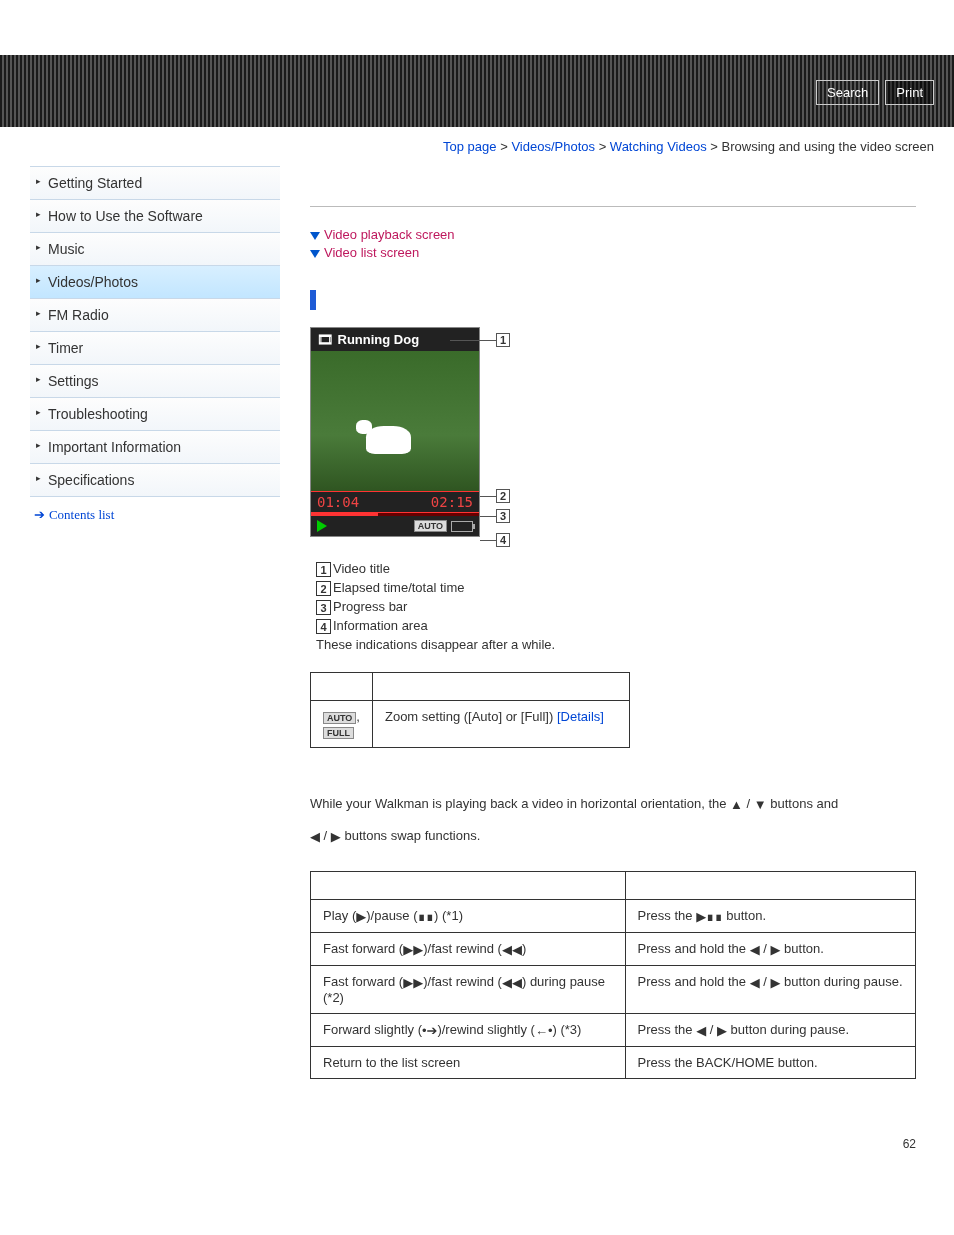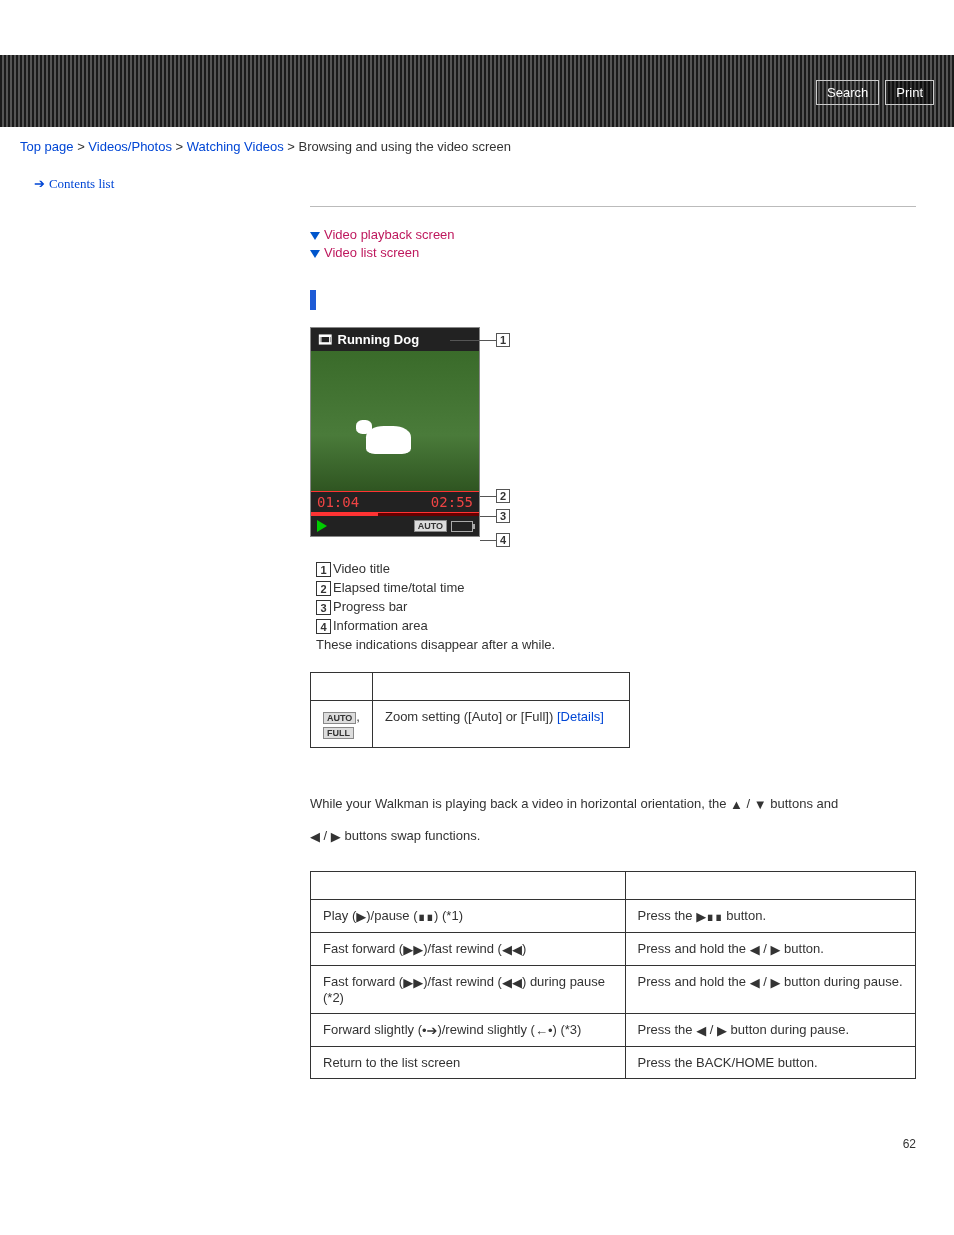--- a/index.html
+++ b/index.html
@@ -1,21 +1,21 @@
 <!DOCTYPE html>
 <html><head>
 <meta charset="utf-8">
 <style>
   * { box-sizing: border-box; margin: 0; padding: 0; }
   body { font-family: Arial, Helvetica, sans-serif; font-size: 13px; color: #333; background: #fff; width: 954px; }
   .header-band { height: 72px; background: repeating-linear-gradient(90deg, #1a1a1a 0, #1a1a1a 2px, #555 2px, #555 4px); position: relative; margin-top: 55px; }
   .header-buttons { position: absolute; right: 20px; bottom: 22px; display: flex; gap: 6px; }
   .hbtn { border: 1px solid #ccc; color: #fff; font-size: 13px; padding: 4px 10px; cursor: pointer; background: transparent; }
   .hbtn.print { background: rgba(0,0,0,0.4); }
-  .breadcrumb { padding: 12px 38px 12px 20px; font-size: 13px; }
+  .breadcrumb { text-align: right; padding: 12px 20px 12px 20px; font-size: 13px; }
   .breadcrumb a { color: #0046d5; text-decoration: none; }
   .breadcrumb span.sep { color: #333; }
   .layout { display: flex; padding: 0 38px 40px 30px; gap: 30px; }
   .sidebar { width: 250px; flex-shrink: 0; }
   .nav { border-top: 1px solid #c8d8e8; }
   .nav-item { border-bottom: 1px solid #c8d8e8; padding: 8px 10px 8px 18px; font-size: 14px; color: #333; cursor: pointer; position: relative; background: linear-gradient(#fdfdfd,#f2f6fa); }
   .nav-item::before { content: "▸"; position: absolute; left: 6px; top: 9px; font-size: 9px; color: #333; }
   .nav-item.active { background: linear-gradient(#d8efff,#c2e6ff); }
   .contents-list { text-align: left; padding: 10px 4px; font-family: Liberation Serif, serif; }
   .contents-list a { color: #0046d5; text-decoration: none; font-size: 13px; }
@@ -68,20 +68,32 @@
   <span class="sep"> &gt; </span>
   <a href="#">Videos/Photos</a>
   <span class="sep"> &gt; </span>
   <a href="#">Watching Videos</a>
   <span class="sep"> &gt; </span>
   <span>Browsing and using the video screen</span>
 </div>
 
 <div class="layout">
   <div class="sidebar">
+    <div class="nav">
+      <div class="nav-item">Getting Started</div>
+      <div class="nav-item">How to Use the Software</div>
+      <div class="nav-item">Music</div>
+      <div class="nav-item active">Videos/Photos</div>
+      <div class="nav-item">FM Radio</div>
+      <div class="nav-item">Timer</div>
+      <div class="nav-item">Settings</div>
+      <div class="nav-item">Troubleshooting</div>
+      <div class="nav-item">Important Information</div>
+      <div class="nav-item">Specifications</div>
+    </div>
     <div class="contents-list">
       <span class="arrow-right">➔</span><a href="#">Contents list</a>
     </div>
   </div>
 
   <div class="main">
     <hr class="hr-light">
     <div class="anchor-list">
       <div><span class="tri-down"></span><a href="#">Video playback screen</a></div>
       <div><span class="tri-down"></span><a href="#">Video list screen</a></div>
@@ -93,21 +105,21 @@
       <div class="device">
         <div class="titlebar">
             <span>🎞</span>
             <span>Running Dog</span>
           </div>
         <div class="scene">
             <div class="dog"></div>
           </div>
         <div class="timebar">
             <span>01:04</span>
-            <span>02:55</span>
+            <span>02:15</span>
           </div>
         <div class="progtrack">
             <div class="prog"></div>
           </div>
         <div class="info">
           <div class="play-glyph"></div>
           <div style="display:flex;gap:4px;align-items:center">
             <span class="auto-badge">AUTO</span>
             <div class="batt"></div>
           </div>

